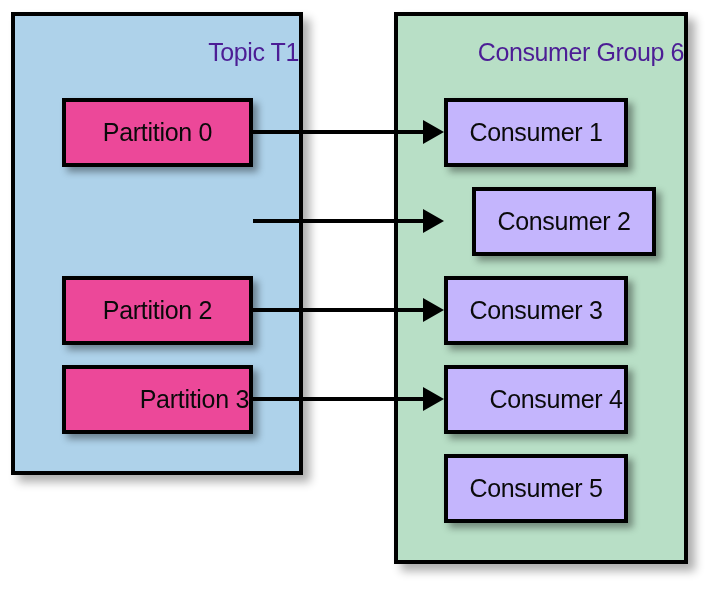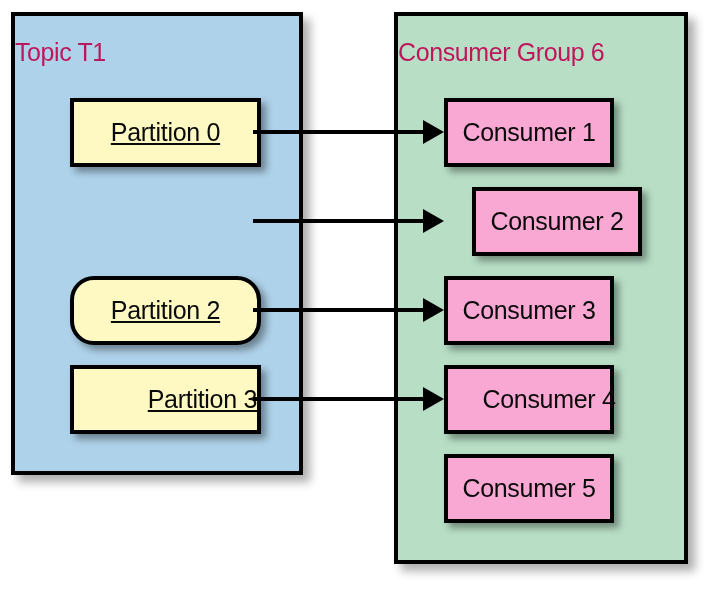--- a/index.html
+++ b/index.html
@@ -33,55 +33,54 @@
   .panel-group {
     left: 394px;
     top: 12px;
     width: 294px;
     height: 552px;
     background: #b8dfc6;
   }
   .panel-title {
     position: absolute;
     left: 0;
-    right: 12px;
+    right: 0;
     top: 22px;
-    text-align: left;
+    text-align: right;
     font-size: 25px;
-    color: #be185d;
+    color: #4c1d95;
     letter-spacing: -0.4px;
     white-space: nowrap;
   }
 
   
   .box {
     position: absolute;
     border: 4px solid #000000;
     box-sizing: border-box;
     display: flex;
     align-items: center;
     justify-content: center;
     box-shadow: 5px 5px 7px rgba(0,0,0,0.38);
     font-size: 25px;
     color: #0a0a0a;
     letter-spacing: -0.3px;
     white-space: nowrap;
   }
   .box-partition {
-    left: 70px;
+    left: 62px;
     width: 191px;
     height: 69px;
-    background: #fef9c3;
-    text-decoration: underline;
+    background: #ec4899;
   }
   .box-consumer {
     left: 444px;
-    width: 170px;
+    width: 184px;
     height: 69px;
-    background: #f9a8d4;
+    background: #c4b5fd;
   }
 
   
   .arrow-line {
     position: absolute;
     height: 4px;
     background: #000000;
   }
   .arrow-head {
     position: absolute;
@@ -97,21 +96,21 @@
 
 <div id="canvas">
 
   <div class="panel panel-topic">
     <div class="panel-title">Topic T1</div>
   </div>
 
   <div class="box box-partition" style="top:98px;">
     <span>Partition 0</span>
   </div>
-  <div class="box box-partition" style="top:276px;border-radius:24px;">
+  <div class="box box-partition" style="top:276px;">
     <span>Partition 2</span>
   </div>
   <div class="box box-partition" style="top:365px;justify-content:flex-end;">
     <span>Partition 3</span>
   </div>
 
   <div class="panel panel-group">
     <div class="panel-title">Consumer Group 6</div>
   </div>
 

